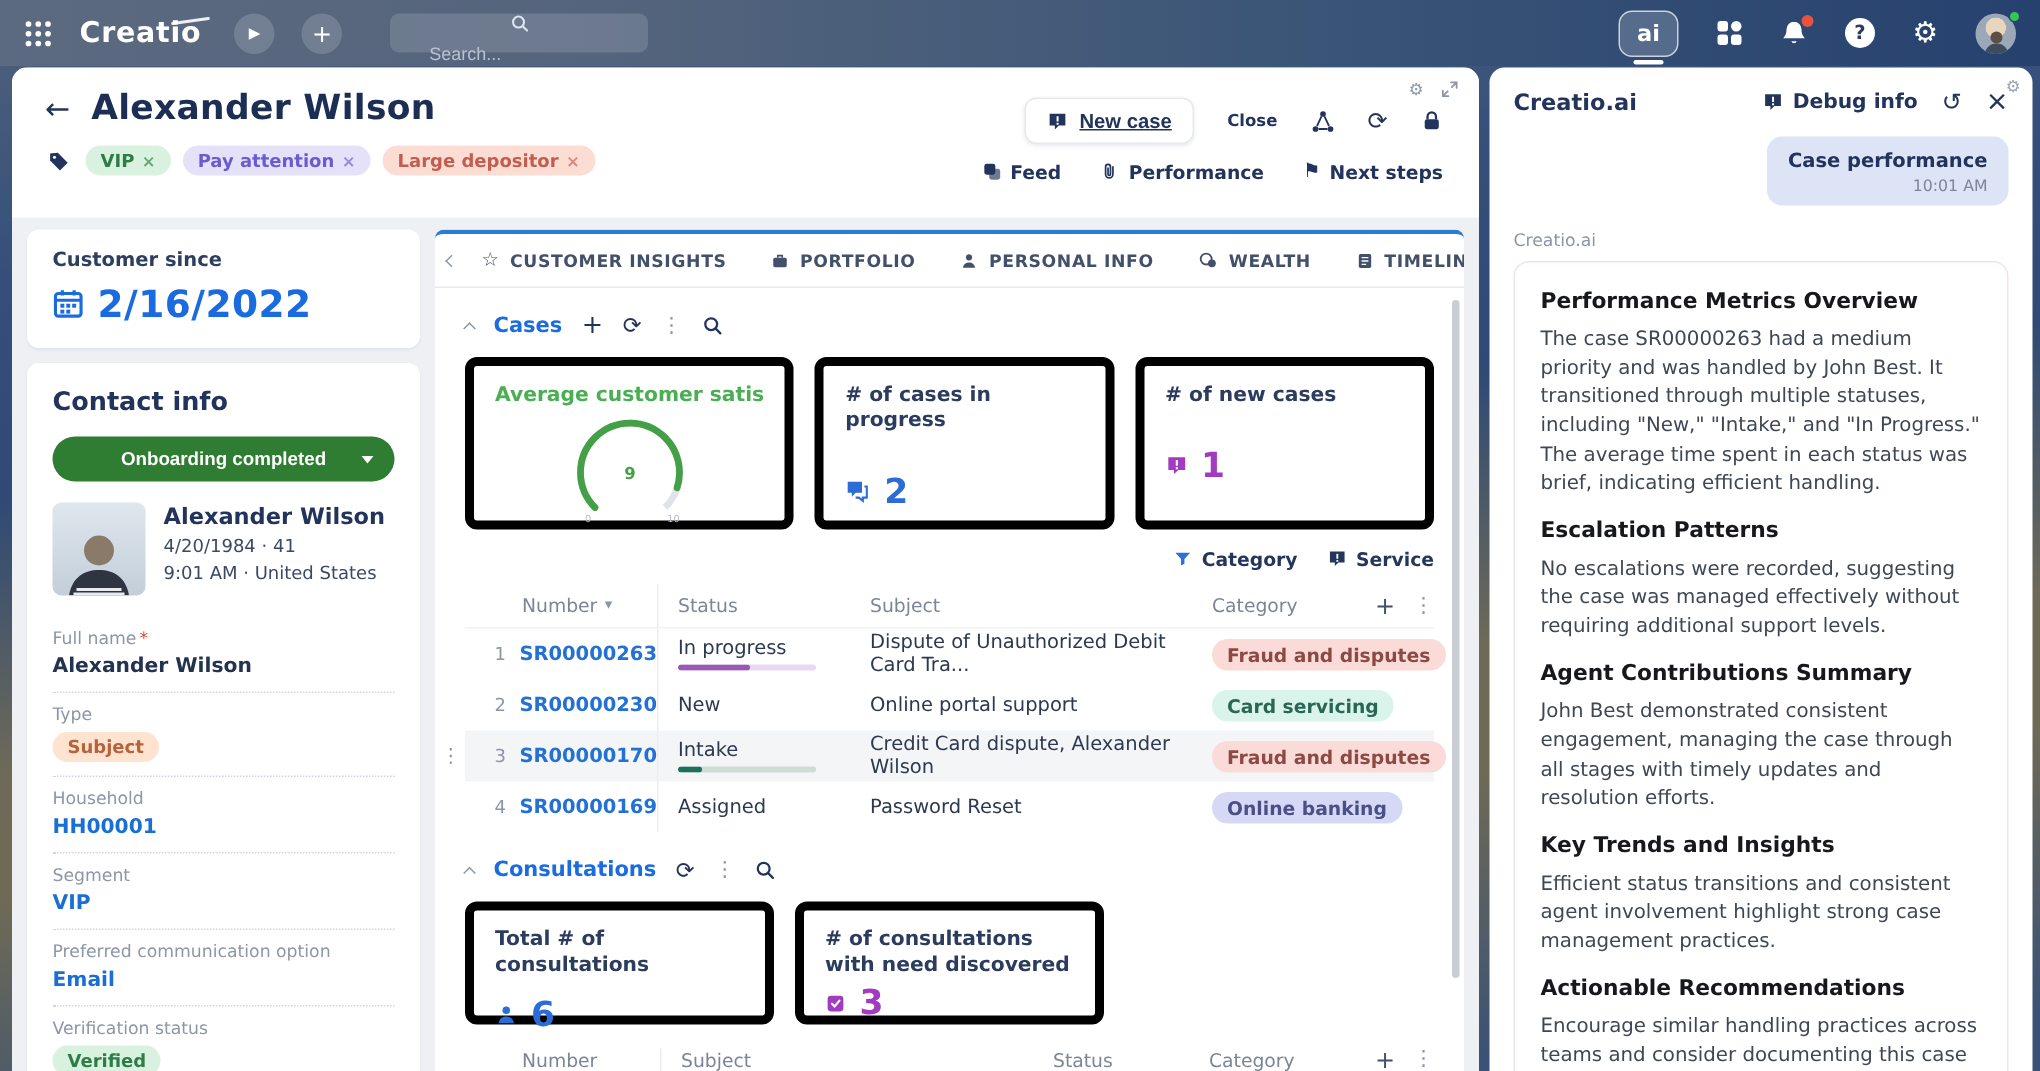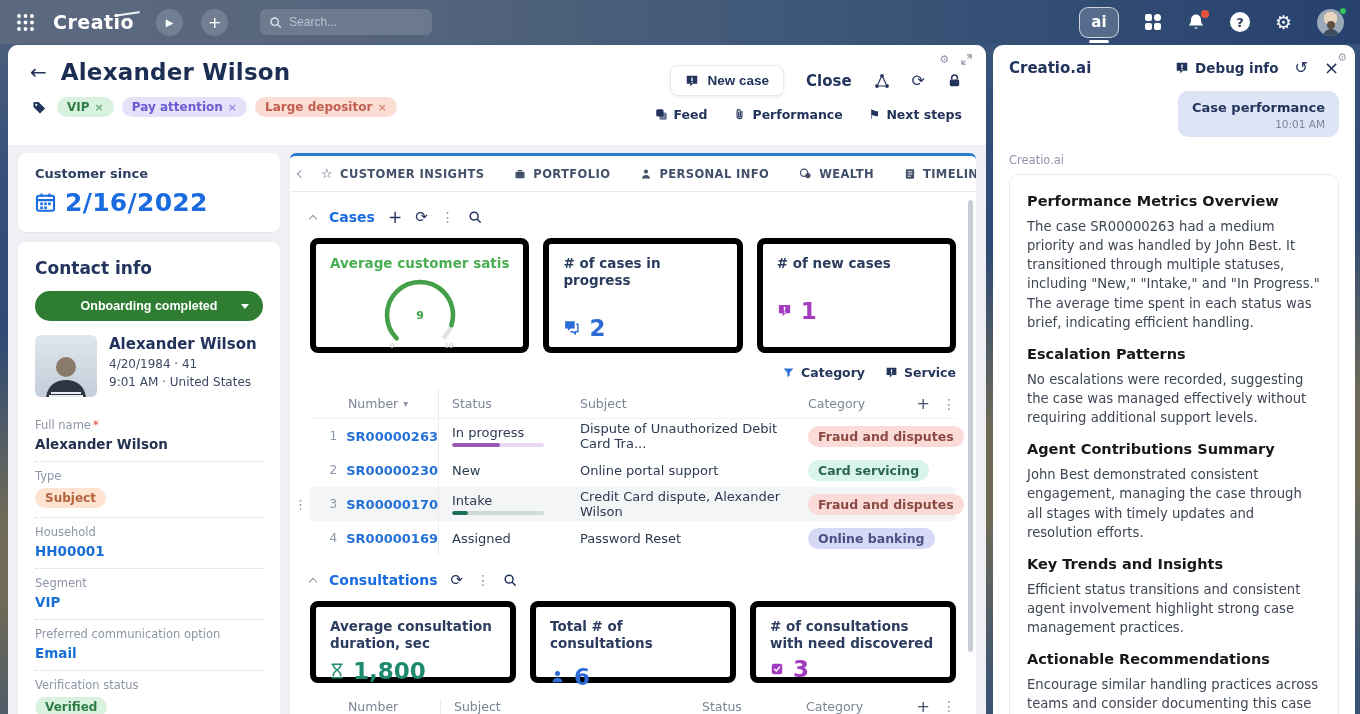--- a/index.html
+++ b/index.html
@@ -10,21 +10,21 @@
   
   .topbar { position:absolute; top:0; left:0; width:1360px; height:44px;
     background:linear-gradient(90deg,#5c6a80 0%,#54647c 30%,#3c5678 62%,#26416e 100%);
     display:flex; align-items:center; padding:12px 16px; color:#fff; }
   .tb-left { display:flex; align-items:center; gap:18px; }
   .logo { font-size:19px; font-weight:600; letter-spacing:.5px; color:#fff; position:relative; padding-right:4px;}
   .logo:after{content:"";position:absolute;top:2px;right:-2px;width:26px;height:2px;background:#fff;transform:rotate(-8deg);border-radius:2px;opacity:.9;}
   .round-btn { width:27px;height:27px;border-radius:50%;background:rgba(255,255,255,.16);
     display:flex;align-items:center;justify-content:center;color:#fff;font-size:13px;cursor:pointer;}
   .searchbox { width:172px; height:26px; background:rgba(255,255,255,.14); border-radius:6px;
-    display:flex; align-items:center; gap:7px; padding:0 9px; color:#cfd6e2; margin-left:14px;}
+    display:flex; align-items:center; gap:7px; padding:0 9px; color:#cfd6e2; margin-left:14px;flex-direction:column;}
   .searchbox input { background:transparent;border:none;outline:none;color:#e8ecf2;font-size:12px;width:120px;}
   .searchbox input::placeholder{color:#b9c2d2;}
   .tb-right { margin-left:auto; display:flex; align-items:center; gap:25px; }
   .ai-box { width:40px;height:31px;border:1.5px solid rgba(255,255,255,.7);border-radius:9px;
     background:rgba(255,255,255,.18); display:flex;align-items:center;justify-content:center;
     font-size:15px;font-weight:600;position:relative;cursor:pointer;}
   .ai-box:after{content:"";position:absolute;bottom:-6px;left:9px;width:20px;height:2.5px;background:#fff;border-radius:2px;}
   .tb-icon{position:relative;display:flex;align-items:center;justify-content:center;cursor:pointer;}
   .dot-badge{position:absolute;top:-3px;right:-4px;width:8px;height:8px;border-radius:50%;background:#e8533f;}
   .dot-online{position:absolute;top:-2px;right:-3px;width:8px;height:8px;border-radius:50%;background:#35c558;border:1.5px solid #2a446e;}
@@ -45,22 +45,22 @@
   .pill .x{opacity:.65;font-size:11px;cursor:pointer;}
   .pill-green{background:#d9f2df;color:#2f7d46;}
   .pill-lav{background:#e4e1f9;color:#6a5cd0;}
   .pill-peach{background:#fbddd4;color:#c25e50;}
   .pill-mint{background:#d9f4ea;color:#2b6655;}
   .pill-pink{background:#fadbd8;color:#8c4a44;}
   .pill-lilac{background:#d6d9f5;color:#4a4f86;}
   .pill-orange{background:#fde3d0;color:#b4633a;}
   .hdr-actions{position:absolute;top:20px;right:24px;display:flex;align-items:center;gap:22px;}
   .btn-newcase{display:flex;align-items:center;gap:8px;background:#fff;border:1px solid #e6e9ee;border-radius:8px;
-    box-shadow:0 1px 3px rgba(30,45,80,.10);padding:7px 14px;font-size:13.5px;font-weight:600;color:#22345c;cursor:pointer;}
-  .btn-text{font-size:15px;font-weight:600;color:#22345c;cursor:pointer;}
+    box-shadow:0 1px 3px rgba(30,45,80,.10);padding:7px 14px;font-size:13.5px;font-weight:600;color:#22345c;cursor:pointer;text-decoration:underline;}
+  .btn-text{font-size:11px;font-weight:600;color:#22345c;cursor:pointer;}
   .hdr-icon{color:#22345c;font-size:16px;cursor:pointer;display:flex;align-items:center;}
   .hdr-links{position:absolute;top:62px;right:24px;display:flex;align-items:center;gap:26px;}
   .hdr-link{display:flex;align-items:center;gap:6px;font-size:12.5px;font-weight:600;color:#22345c;cursor:pointer;}
 
   .main-body{display:flex;gap:10px;padding:8px 10px 0;height:calc(100% - 100px);}
 
   
   .left-col{width:262px;flex:none;display:flex;flex-direction:column;gap:10px;}
   .card{background:#fff;border-radius:8px;box-shadow:0 1px 2px rgba(30,45,80,.06);}
   .since-card{padding:13px 17px 15px;}
@@ -589,31 +589,20 @@
           <span class="sec-ico">
             <svg width="14" height="14" viewBox="0 0 16 16">
                 <circle cx="7" cy="7" r="4.5" fill="none" stroke="#22345c" stroke-width="1.7"></circle>
                 <line x1="10.6" y1="10.6" x2="14" y2="14" stroke="#22345c" stroke-width="1.7" stroke-linecap="round"></line>
               </svg>
           </span>
         </div>
 
         <div class="metric-grid">
           <div class="metric-card m-short">
-            <div class="m-title">Average consultation duration, sec</div>
-            <div class="m-value-row" style="margin-top:6px;">
-              <span>
-                <svg width="14" height="16" viewBox="0 0 14 16">
-                    <path d="M2 1.2h10M2 14.8h10M3.2 1.2c0 3.4 2.3 4.6 3.8 5.8-1.5 1.2-3.8 2.4-3.8 5.8m7.6-11.6c0 3.4-2.3 4.6-3.8 5.8 1.5 1.2 3.8 2.4 3.8 5.8" stroke="#1f8a6e" stroke-width="1.5" fill="none" stroke-linecap="round"></path>
-                  </svg>
-              </span>
-              <span class="m-num teal">1,800</span>
-            </div>
-          </div>
-          <div class="metric-card m-short">
             <div class="m-title">Total # of consultations</div>
             <div class="m-value-row" style="margin-top:12px;">
               <span>
                 <svg width="15" height="15" viewBox="0 0 16 16" fill="#2d6bd6">
                     <circle cx="8" cy="4.8" r="2.7"></circle>
                     <path d="M2.5 14c.6-3.2 2.8-4.7 5.5-4.7s4.9 1.5 5.5 4.7z"></path>
                   </svg>
               </span>
               <span class="m-num blue">6</span>
             </div>

